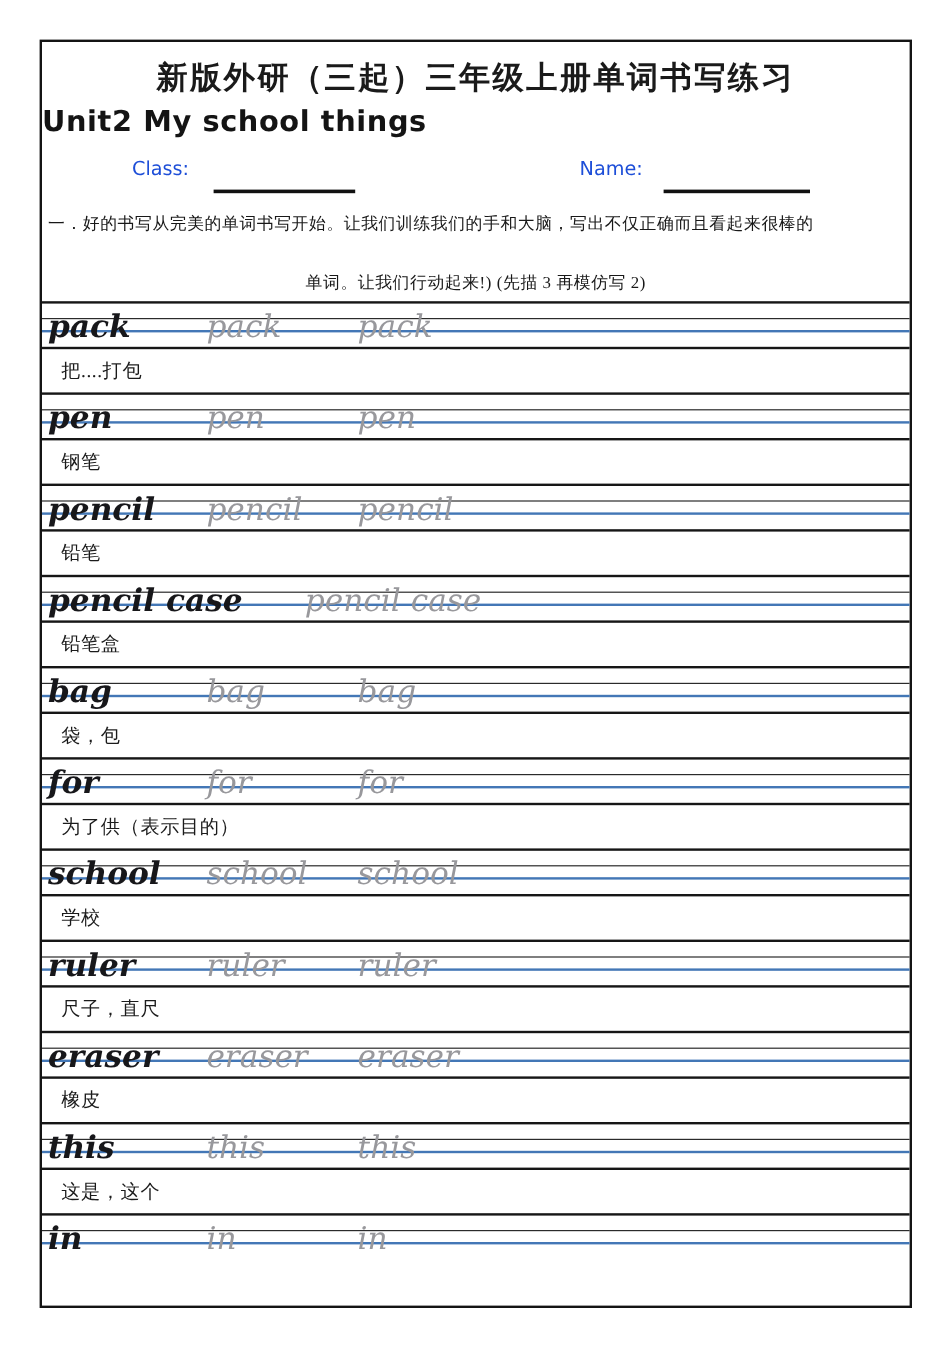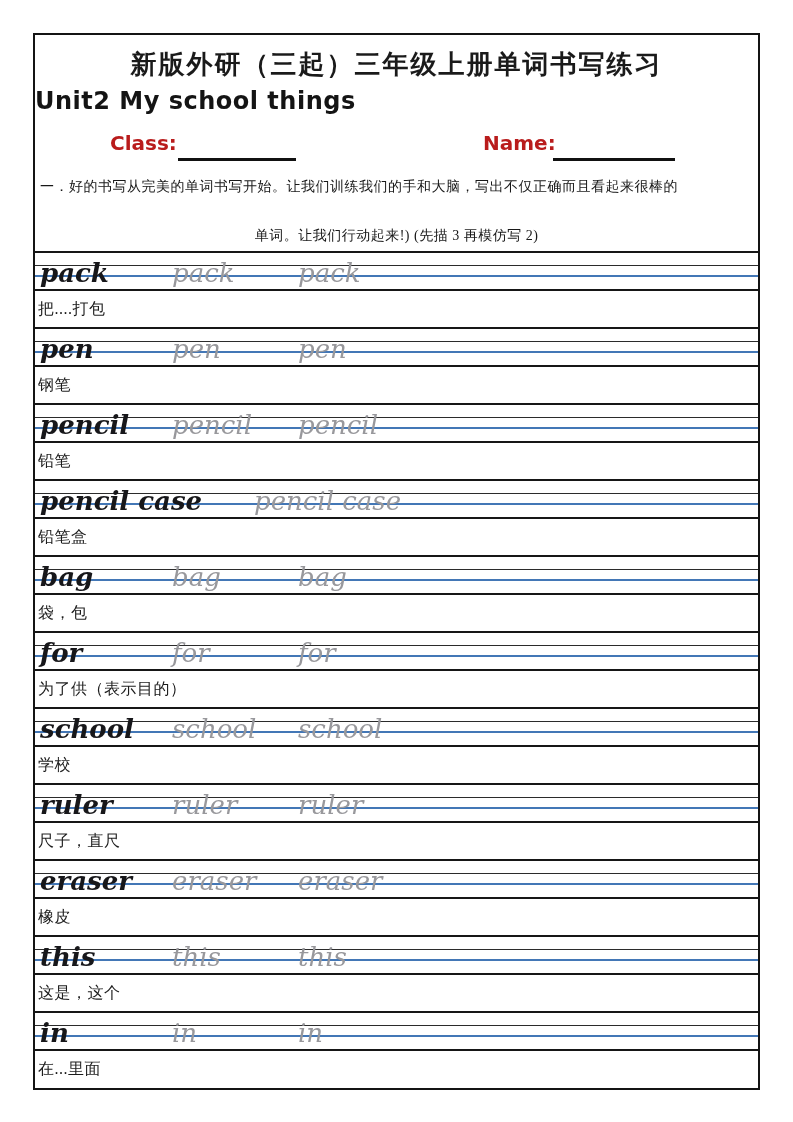--- a/index.html
+++ b/index.html
@@ -51,23 +51,23 @@
     font-family: "DejaVu Sans", sans-serif;
     font-size: 24px;
     font-weight: bold;
     letter-spacing: 0.5px;
     color: #141414;
   }
   .blank-label {
     position: absolute;
     top: 96px;
     font-family: "DejaVu Sans", sans-serif;
-    font-size: 20px;
-    font-weight: 700;
-    color: #b91c1c;
+    font-size: 16px;
+    font-weight: 400;
+    color: #1d4ed8;
   }
   .class-label { left: 75px; }
   .name-label { left: 448px; text-align: right; }
   .fill-line {
     position: absolute;
     top: 123px;
     height: 3px;
     background: #111111;
   }
   .class-line { left: 143px; width: 118px; }
@@ -129,21 +129,21 @@
   }
   .trace-0 { left: 137px; }
   .trace-1 { left: 263px; }
   .trace-single { left: 219px; }
   .trans-row {
     height: 38px;
     border-top: 2px solid #161616;
     box-sizing: border-box;
     display: flex;
     align-items: center;
-    padding-left: 3px;
+    padding-left: 16px;
     font-family: "Liberation Serif", serif;
     font-size: 16px;
     letter-spacing: 0.5px;
     color: #1b1b1b;
   }
 </style>
 </head>
 <body>
 
 <div class="canvas">
@@ -273,19 +273,16 @@
     <span>这是，这个</span>
   </div>
 
   <div class="word-row">
     <div class="midline"></div>
     <div class="blueline"></div>
     <span class="word sample">in</span>
   <span class="word trace trace-0">in</span>
           <span class="word trace trace-1">in</span>
         </div>
-  <div class="trans-row">
-    <span>在...里面</span>
-  </div>
 </div>
 
   </div>
 </div>
 
 </body></html>

